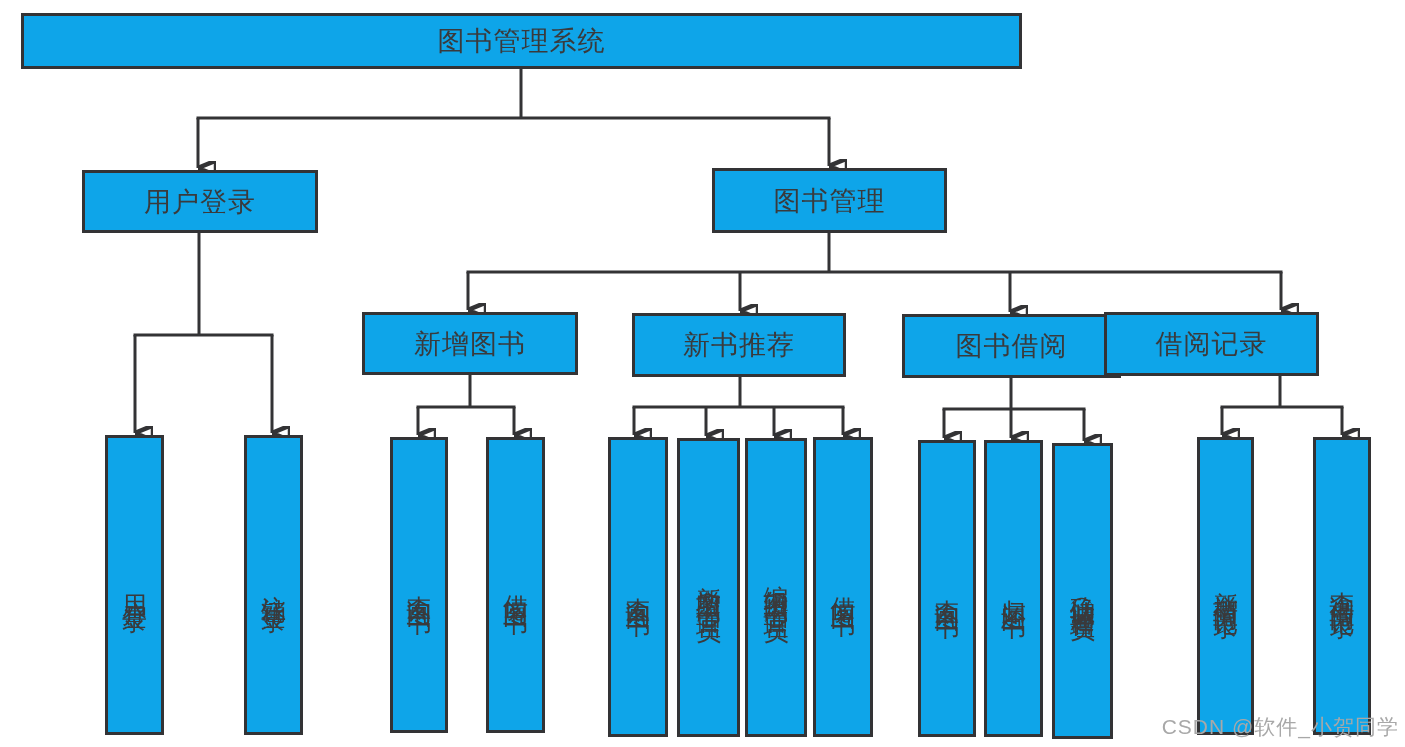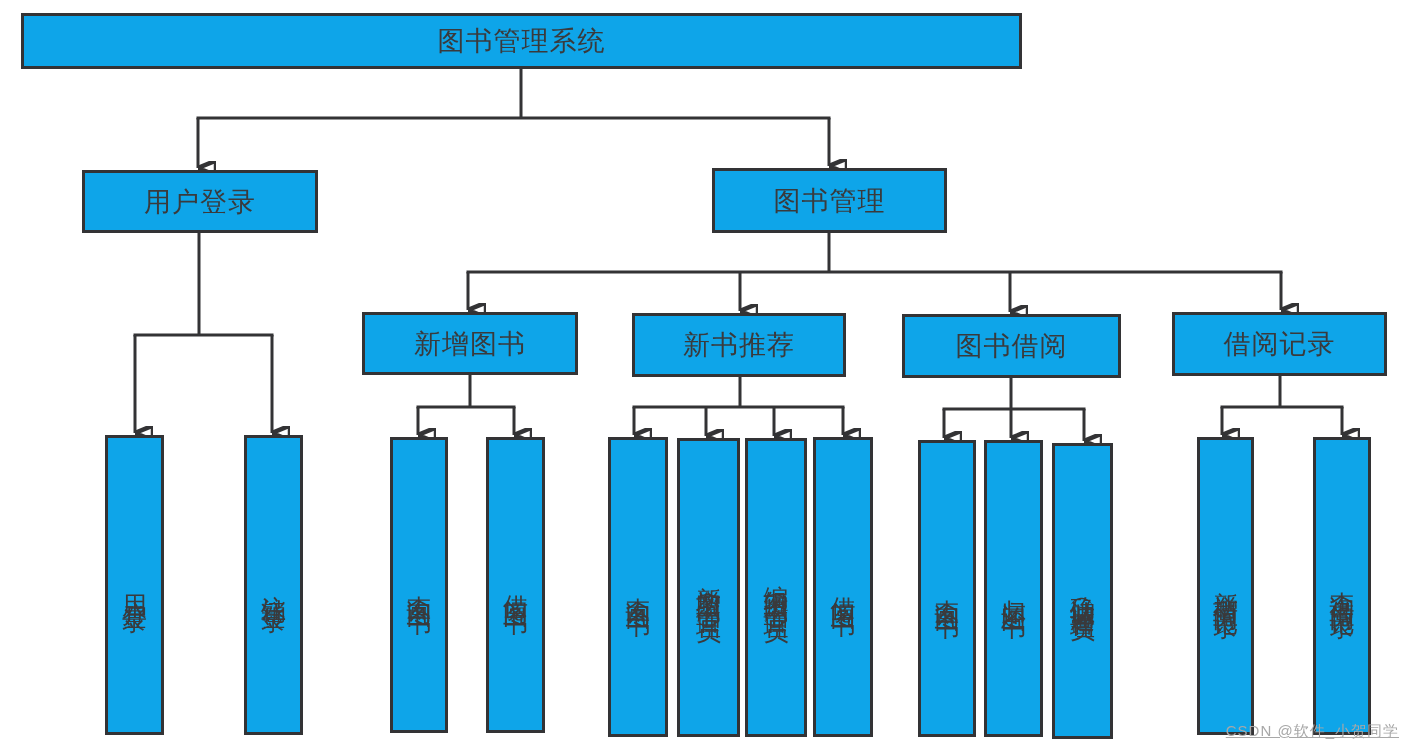--- a/index.html
+++ b/index.html
@@ -54,26 +54,25 @@
   }
   svg.wires path, svg.wires line{
     stroke:var(--line);
     stroke-width:3;
     fill:none;
   }
   .watermark{
     position:absolute;
     right:6px;
     bottom:6px;
-    font-size:15px;
+    font-size:21px;
     color:var(--wm);
     letter-spacing:1px;
     white-space:nowrap;
     z-index:5;
-    text-decoration:underline;
   }
 </style>
 </head>
 <body>
 
 <div class="stage">
 
   <svg class="wires" viewBox="0 0 1405 747" xmlns="http://www.w3.org/2000/svg">
     <defs>
       <marker id="arrow" viewBox="0 0 10 12" refX="5" refY="12" markerWidth="15" markerHeight="18" markerUnits="userSpaceOnUse" orient="auto">
@@ -130,21 +129,21 @@
   </svg>
 
   <div class="node hnode" style="left:21px;top:13px;width:1001px;height:56px;">图书管理系统</div>
 
   <div class="node hnode" style="left:82px;top:170px;width:236px;height:63px;">用户登录</div>
   <div class="node hnode" style="left:712px;top:168px;width:235px;height:65px;">图书管理</div>
 
   <div class="node hnode" style="left:362px;top:312px;width:216px;height:63px;">新增图书</div>
   <div class="node hnode" style="left:632px;top:313px;width:214px;height:64px;">新书推荐</div>
   <div class="node hnode" style="left:902px;top:314px;width:219px;height:64px;">图书借阅</div>
-  <div class="node hnode" style="left:1172px;top:312px;width:215px;height:64px;">借阅记录</div>
+  <div class="node hnode" style="left:1104px;top:312px;width:215px;height:64px;">借阅记录</div>
 
   <div class="node vnode" style="left:105px;top:435px;width:59px;height:300px;">
     <span class="vlabel">用户登录</span>
   </div>
   <div class="node vnode" style="left:244px;top:435px;width:59px;height:300px;">
     <span class="vlabel">注销登录</span>
   </div>
 
   <div class="node vnode" style="left:390px;top:437px;width:58px;height:296px;">
     <span class="vlabel">查询图书</span>

